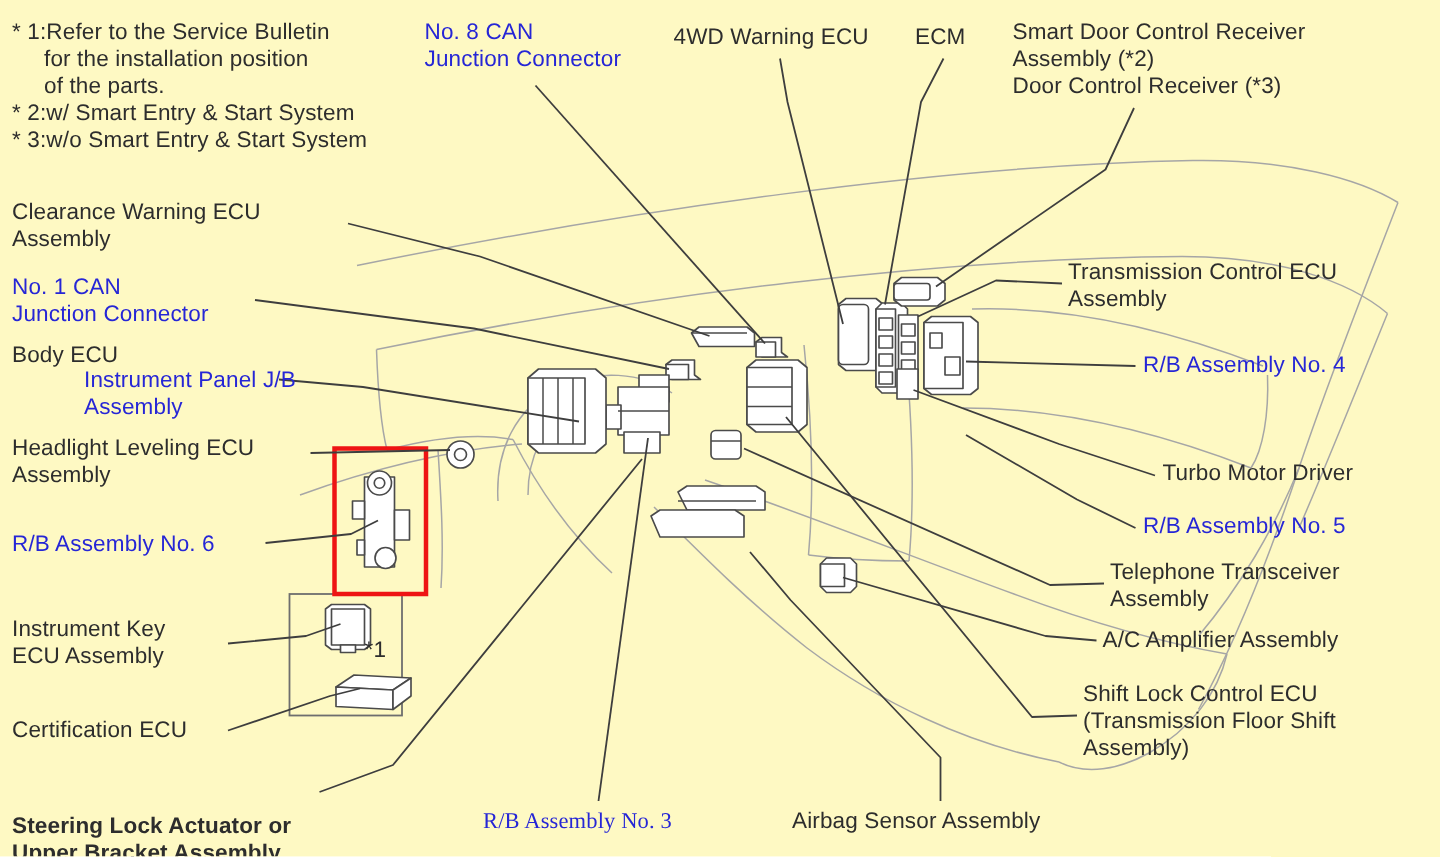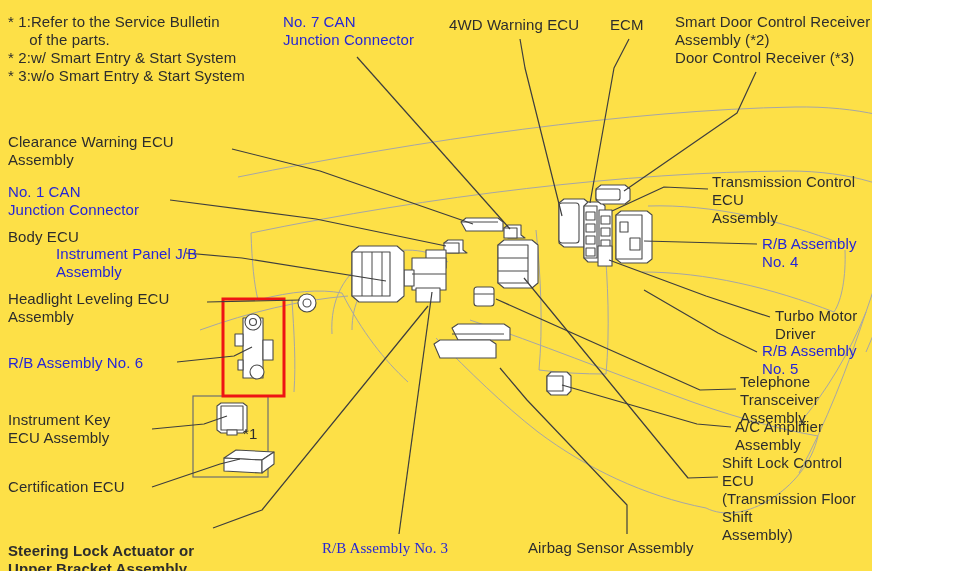--- a/index.html
+++ b/index.html
@@ -5,22 +5,22 @@
   :root{
     --blue:#2626d6;
     --ink:#2d2d2d;
     --red:#ee1414;
     --leader:#3e3e3e;
     --comp:#4a4a4a;
     --sketch:#a6a6a6;
   }
   html,body{margin:0;padding:0;background:#ffffff;}
   #stage{
-    position:relative;width:872px;height:571px;overflow:hidden;
-    background:#fde047;
+    position:relative;width:960px;height:571px;overflow:hidden;
+    background:#fef9c3;
     font-family:"Liberation Sans","DejaVu Sans",sans-serif;
   }
   #diagram{position:absolute;left:0;top:0;}
   .sketch{stroke:var(--sketch);stroke-width:1;fill:none;}
   .comp{stroke:var(--comp);stroke-width:1.1;fill:#ffffff;stroke-linejoin:round;}
   .compline{stroke:var(--comp);stroke-width:1;fill:none;}
   .leader{stroke:var(--leader);stroke-width:1.2;fill:none;stroke-linejoin:round;}
   .label{
     position:absolute;font-size:15px;line-height:18px;letter-spacing:.1px;
     white-space:pre-line;color:var(--ink);
@@ -183,24 +183,24 @@
       <polyline class="leader" points="770,317 706,296 609,260"></polyline>
       <polyline class="leader" points="757,352 718,333 644,290"></polyline>
       <polyline class="leader" points="736,389 700,390 496,299"></polyline>
       <polyline class="leader" points="731,427 697,424 562,385"></polyline>
       <polyline class="leader" points="718,477 688,478 524,278"></polyline>
       <polyline class="leader" points="627,534 627,505 527,400 500,368"></polyline>
       <polyline class="leader" points="399,534 432,292"></polyline>
     </g>
   </svg>
 
-  <div id="footnotes"><div>* 1:Refer to the Service Bulletin</div><div>     of the parts.</div><div>* 2:w/ Smart Entry &amp; Start System</div><div>* 3:w/o Smart Entry &amp; Start System</div></div>
+  <div id="footnotes"><div>* 1:Refer to the Service Bulletin</div><div>     for the installation position</div><div>     of the parts.</div><div>* 2:w/ Smart Entry &amp; Start System</div><div>* 3:w/o Smart Entry &amp; Start System</div></div>
 
   <div id="labels">
-      <div class="label blue" style="left: 283px; top: 13px;">No. 7 CAN
+      <div class="label blue" style="left: 283px; top: 13px;">No. 8 CAN
 Junction Connector</div>
       <div class="label" style="left: 449px; top: 16px;">4WD Warning ECU</div>
       <div class="label" style="left: 610px; top: 16px;">ECM</div>
       <div class="label" style="left: 675px; top: 13px;">Smart Door Control Receiver
 Assembly (*2)
 Door Control Receiver (*3)</div>
       <div class="label" style="left: 8px; top: 133px;">Clearance Warning ECU
 Assembly</div>
       <div class="label blue" style="left: 8px; top: 183px;">No. 1 CAN
 Junction Connector</div>

